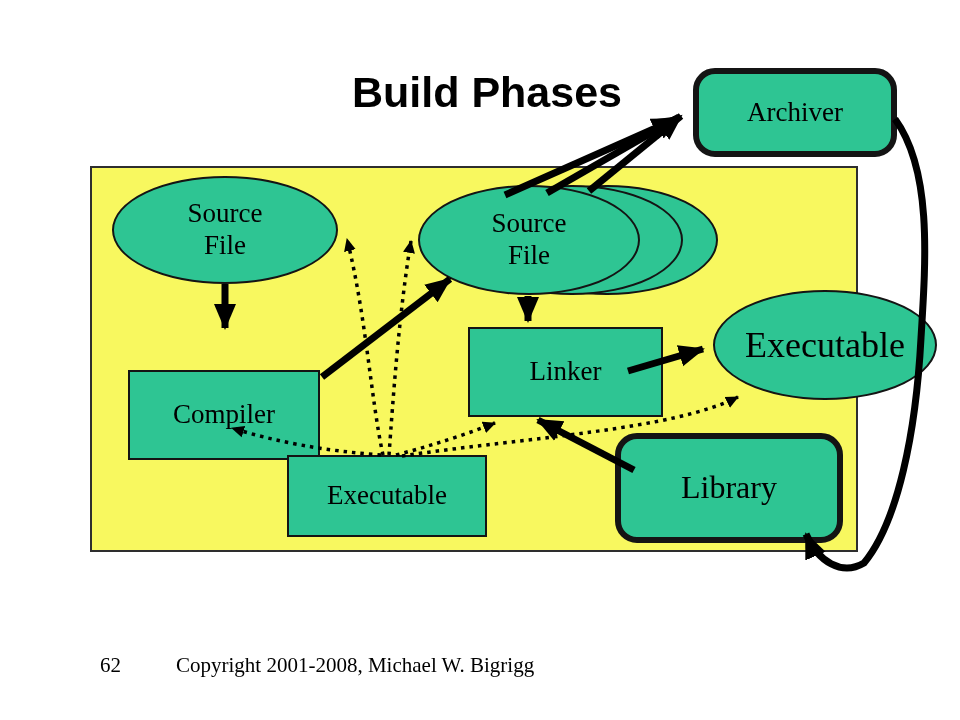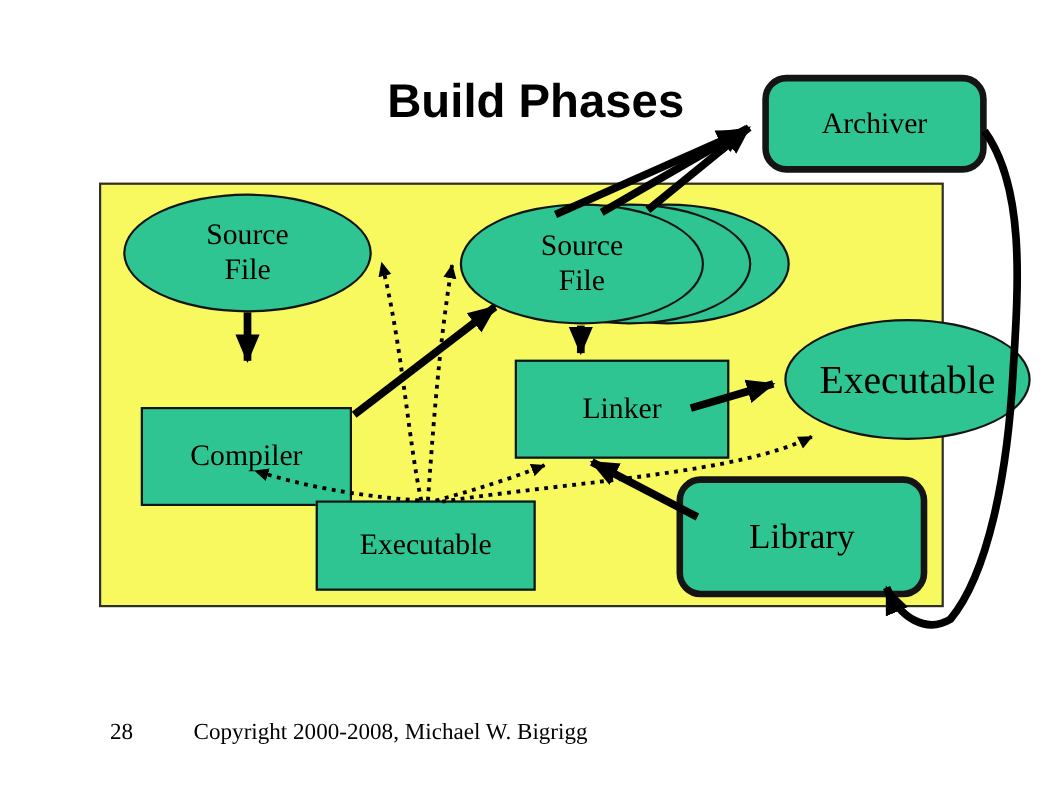--- a/index.html
+++ b/index.html
@@ -105,16 +105,16 @@
 
     <g stroke="#000" stroke-width="3.5" fill="none" stroke-dasharray="3.5 5">
       <path d="M381,455 Q298,449 232,428" marker-end="url(#mD)"></path>
       <path d="M383,455 C371,400 366,315 347,239" marker-end="url(#mD)"></path>
       <path d="M389,455 C393,400 399,312 411,241" marker-end="url(#mD)"></path>
       <path d="M396,455 Q449,441 495,423" marker-end="url(#mD)"></path>
       <path d="M402,456 C530,437 672,430 738,397" marker-end="url(#mD)"></path>
     </g>
   </svg>
 
-  <div class="footer-num">28</div>
-  <div class="footer-copy">Copyright 2000-2008, Michael W. Bigrigg</div>
+  <div class="footer-num">62</div>
+  <div class="footer-copy">Copyright 2001-2008, Michael W. Bigrigg</div>
 
 </div>
 
 </body></html>

